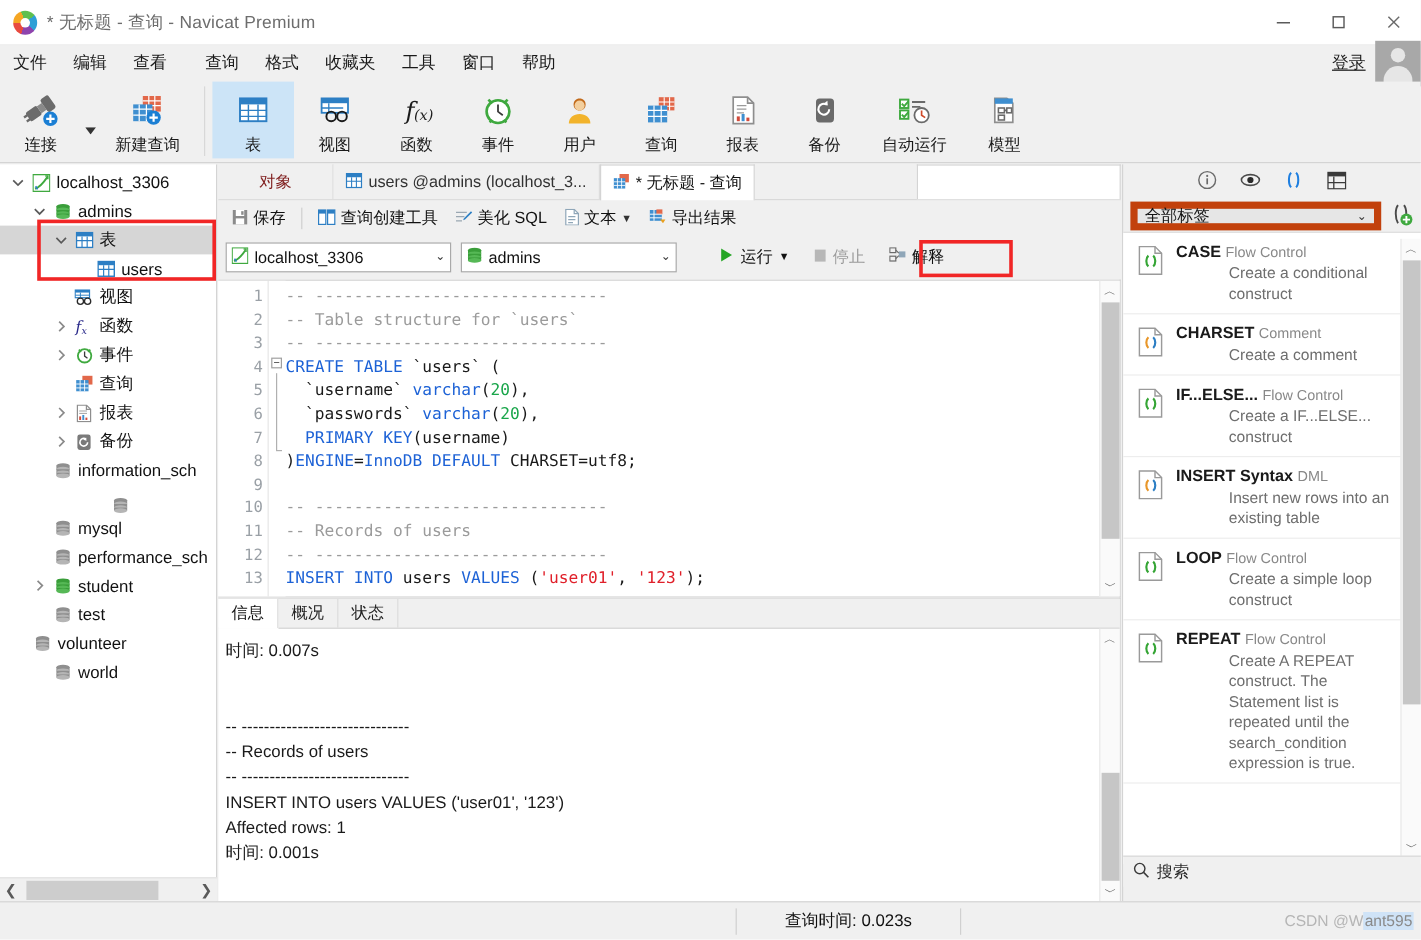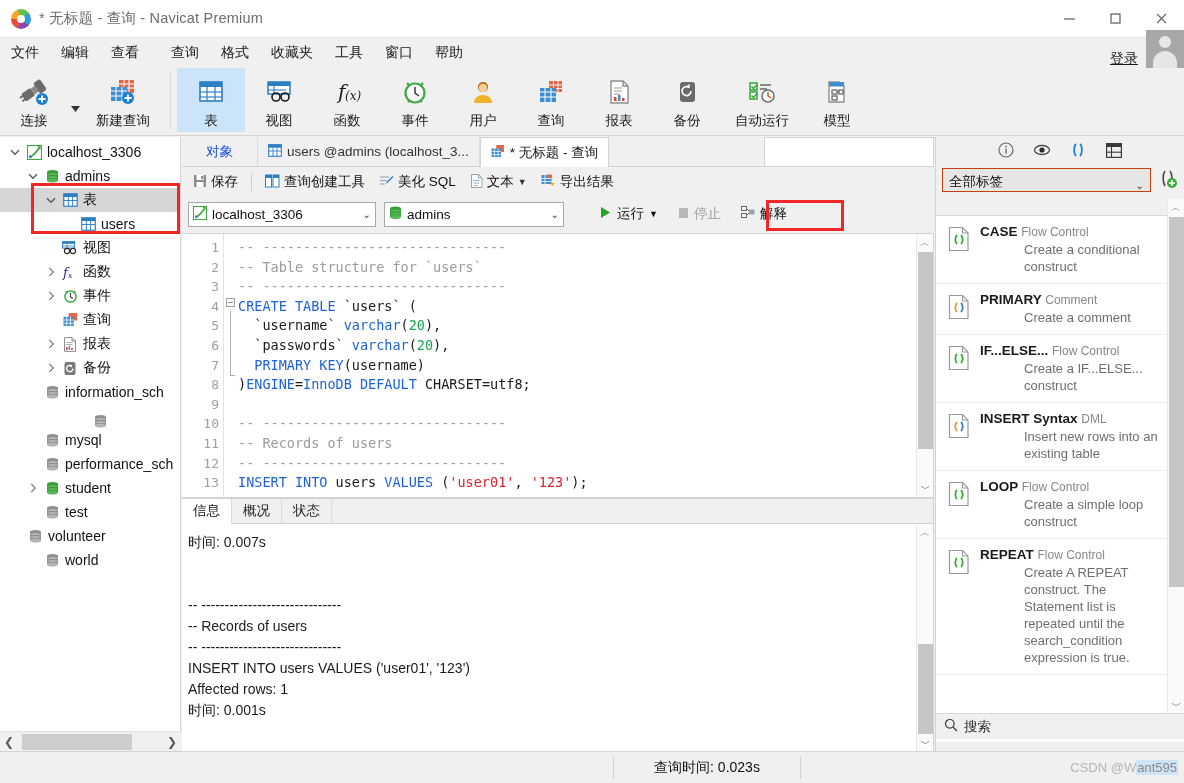--- a/index.html
+++ b/index.html
@@ -41,21 +41,21 @@
 
   
   .menubar {
     position: absolute; top: 38px; left: 0; width: 1184px; height: 30px;
     background: #f0f0f0; display: flex; align-items: center;
   }
   .menu-item {
     padding: 3px 11px; color: #1a1a1a; font-size: 14px; white-space: nowrap;
   }
   .menu-gap { width: 10px; }
-  .login-area { margin-left: auto; display: flex; align-items: flex-end; height: 30px; }
+  .login-area { margin-left: auto; display: flex; align-items: center; height: 30px; }
   .login-link {
     color: #1a1a1a; font-size: 14px; text-decoration: underline; margin-right: 8px;
   }
   .avatar {
     width: 38px; height: 38px; background: #a8a8a8; position: relative; overflow: hidden;
     margin-right: 0px;
   }
   .avatar::before {
     content: ""; position: absolute; left: 13px; top: 6px; width: 12px; height: 12px;
     border-radius: 50%; background: #e6e6e6;
@@ -123,21 +123,21 @@
   }
   .tabstrip {
     height: 30px; display: flex; align-items: stretch; background: #f0f0f0;
     border-bottom: 1px solid #d4d4d4;
   }
   .tab {
     display: flex; align-items: center; gap: 5px; padding: 0 10px;
     font-size: 13.5px; color: #333; background: #f0f0f0;
     border-right: 1px solid #dcdcdc;
   }
-  .tab.obj { color: #1d4ed8; padding: 0 24px; }
+  .tab.obj { color: #7f1d1d; padding: 0 34px; }
   .tab.active { background: #ffffff; border-top: 1px solid #d4d4d4;
                  border-left: 1px solid #d4d4d4; border-right: 1px solid #d4d4d4;
                  margin-bottom: -1px; color: #111; }
   .tab-blank { flex: 1; }
   .tab-empty-box { width: 170px; background: #ffffff; border: 1px solid #d4d4d4; border-bottom: none; }
 
   .ed-toolbar {
     height: 30px; background: #f0f0f0; display: flex; align-items: center;
     padding-left: 6px; gap: 4px;
   }
@@ -208,26 +208,26 @@
 
   
   .rpanel {
     position: absolute; top: 137px; left: 935px; width: 249px; height: 614px;
     background: #f0f0f0; border-left: 1px solid #d4d4d4;
   }
   .rp-icons { height: 26px; display: flex; align-items: center; justify-content: center; gap: 18px; }
   .rp-ico { width: 18px; height: 18px; display: flex; align-items: center; justify-content: center; }
   .rp-filter { height: 34px; display: flex; align-items: center; padding: 0 6px; gap: 7px; }
   .rp-select {
-    flex: 1; height: 24px; background: #e6e6e6; border: 1px solid #c2410c;
-    display: flex; align-items: flex-end; padding: 0 6px; font-size: 13.5px; color: #111;
+    flex: 1; height: 24px; background: #e6e6e6; border: 6px solid #c2410c;
+    display: flex; align-items: center; padding: 0 6px; font-size: 13.5px; color: #111;
   }
   .rp-select .cb-caret { margin-left: auto; font-size: 10px; color: #3a3a3a; }
   .rp-list {
-    position: absolute; top: 78px; left: 0; width: 249px; height: 527px;
+    position: absolute; top: 56px; left: 0; width: 249px; height: 527px;
     background: #ffffff; overflow: hidden; border-top: 1px solid #d9d9d9;
   }
   .snip {
     display: flex; gap: 8px; padding: 8px 18px 8px 10px;
     border-bottom: 1px solid #ededed;
   }
   .snip-ico { width: 26px; flex: 0 0 26px; display: flex; align-items: flex-start; justify-content: center; padding-top: 2px; }
   .snip-txt { flex: 1; }
   .snip-title { font-size: 13.5px; color: #1a1a1a; font-weight: bold; }
   .snip-cat { font-size: 12px; color: #888; font-weight: normal; }
@@ -1129,21 +1129,21 @@
         <div class="snip">
           <div class="snip-ico">
             <svg width="22" height="26" viewBox="0 0 22 26">
               <path d="M1.5 1.5h13l5.5 5.5v17.5h-18.5z" fill="#fff" stroke="#9a9a9a" stroke-width="1.2"></path>
               <path d="M14.5 1.5v5.5h5.5" fill="none" stroke="#9a9a9a" stroke-width="1.2"></path>
               <path d="M9 9c-2.3 2-2.3 7 0 9" fill="none" stroke="#e8972a" stroke-width="1.8"></path>
               <path d="M13 9c2.3 2 2.3 7 0 9" fill="none" stroke="#2d7fc4" stroke-width="1.8"></path>
             </svg>
           </div>
           <div class="snip-txt">
-            <div class="snip-title"><span>PRIMARY</span> <span class="snip-cat"> Comment</span></div>
+            <div class="snip-title"><span>CHARSET</span> <span class="snip-cat"> Comment</span></div>
             <div class="snip-desc">Create a comment</div>
           </div>
         </div>
         <div class="snip">
           <div class="snip-ico">
             <svg width="22" height="26" viewBox="0 0 22 26">
               <path d="M1.5 1.5h13l5.5 5.5v17.5h-18.5z" fill="#fff" stroke="#9a9a9a" stroke-width="1.2"></path>
               <path d="M14.5 1.5v5.5h5.5" fill="none" stroke="#9a9a9a" stroke-width="1.2"></path>
               <path d="M9 9c-2.3 2-2.3 7 0 9" fill="none" stroke="#35a535" stroke-width="1.8"></path>
               <path d="M13 9c2.3 2 2.3 7 0 9" fill="none" stroke="#35a535" stroke-width="1.8"></path>

